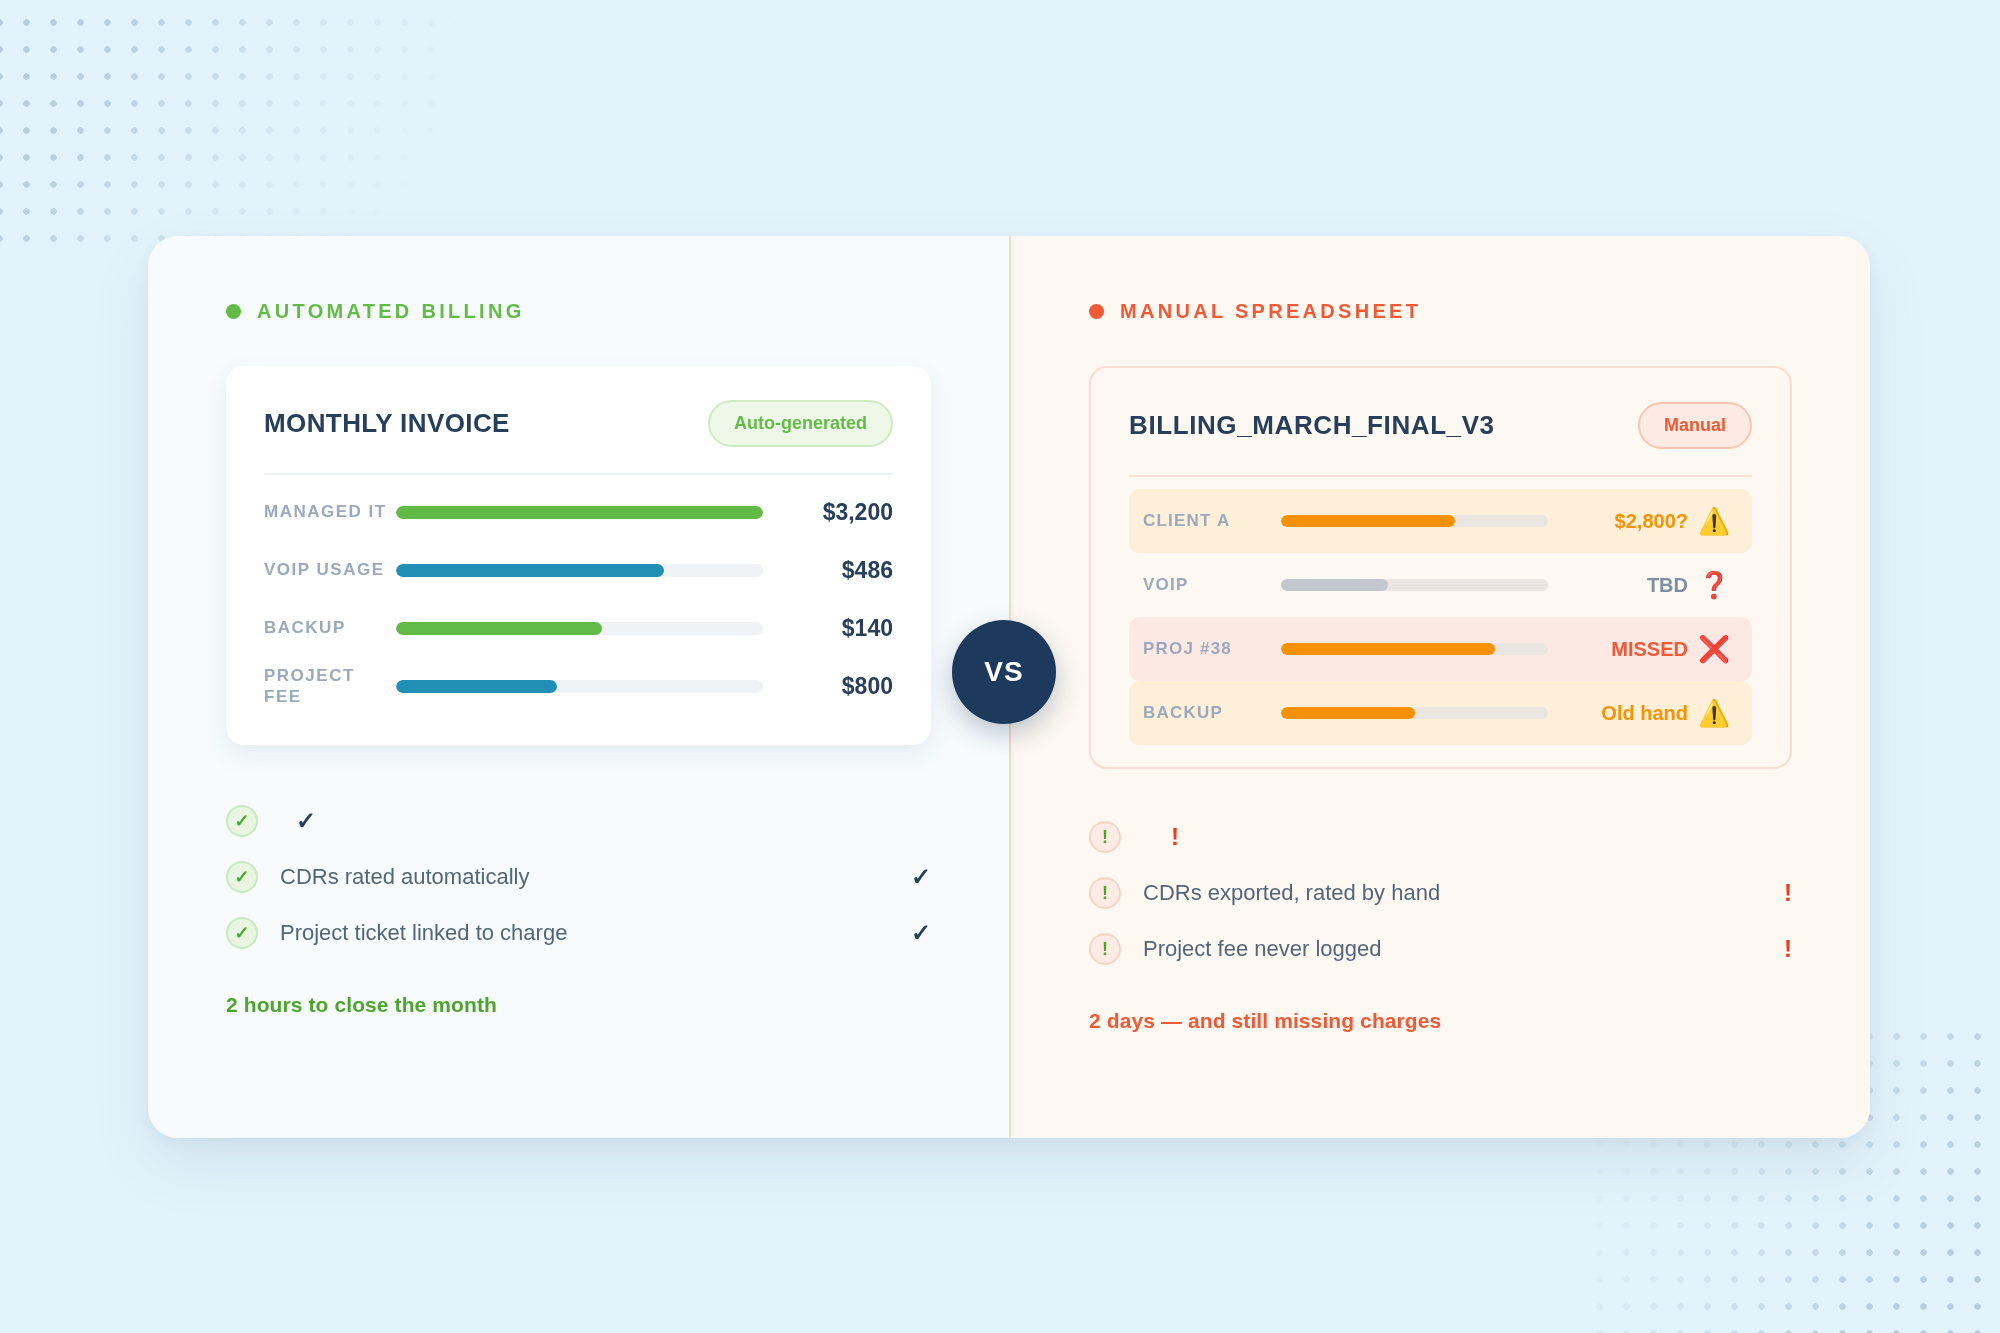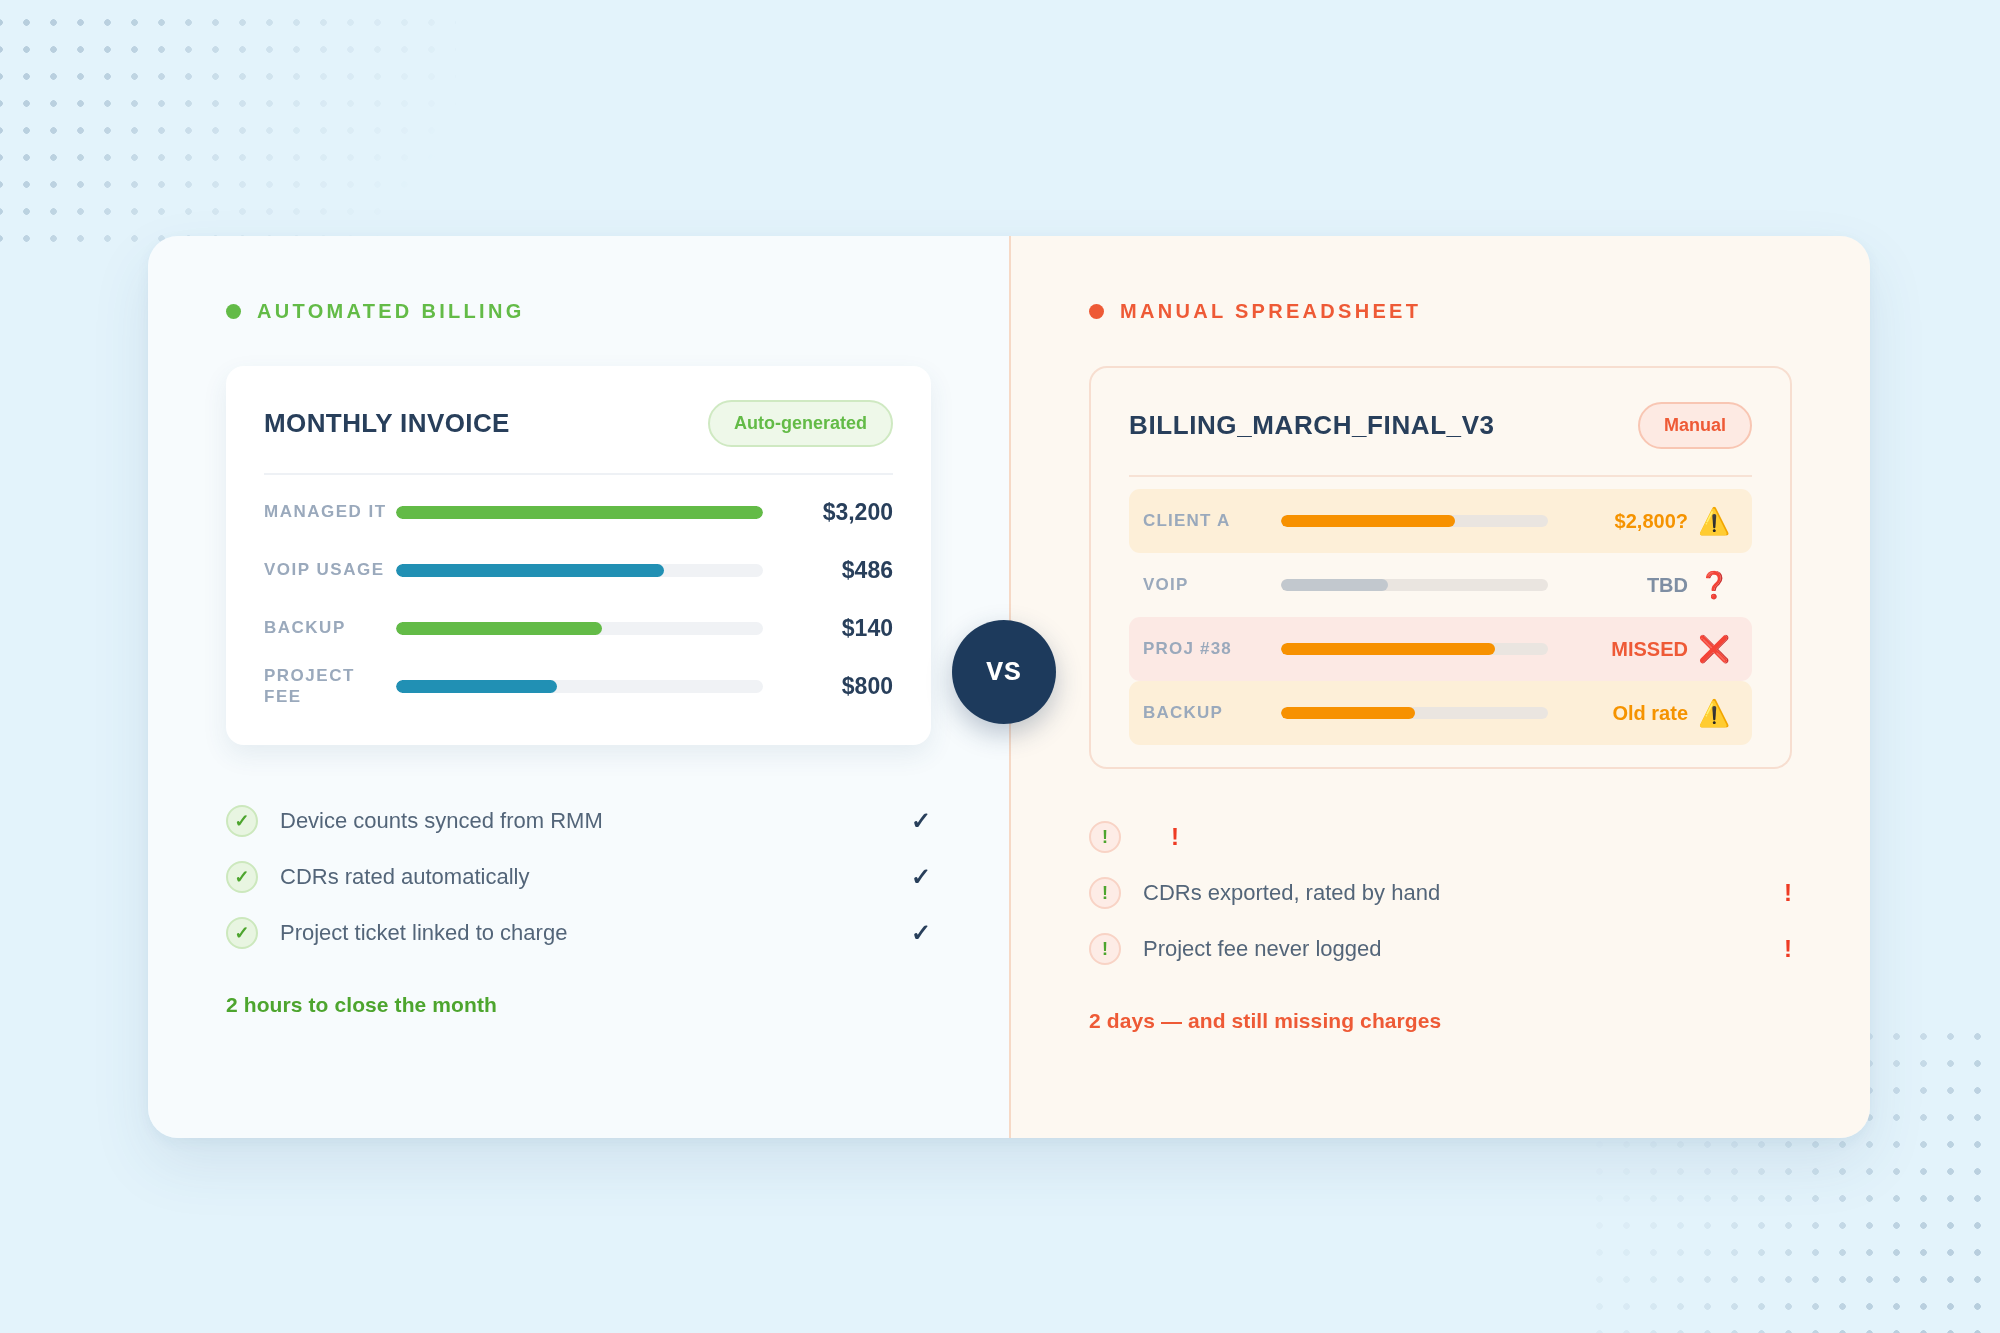--- a/index.html
+++ b/index.html
@@ -262,21 +262,20 @@
     background: #1d3a5c;
     color: #ffffff;
     font-size: 28px;
     font-weight: bold;
     letter-spacing: 1px;
     display: flex;
     align-items: center;
     justify-content: center;
     box-shadow: 0 10px 26px rgba(29,58,92,0.28);
     z-index: 5;
-    font-family: Liberation Mono, monospace;
   }
 </style>
 </head>
 <body>
 
 <div class="dots dots-tl"></div>
 <div class="dots dots-br"></div>
 
 <div class="panel">
 
@@ -323,21 +322,20 @@
             <div class="row-value">$800</div>
           </div>
         </div>
     </div>
 
     <div class="check-list" id="auto-checks">
         <div class="check-item">
           <span class="check-mark-wrap ok">
             <span class="check-glyph ok">✓</span>
           </span>
-          <span class="check-text">Device counts synced from RMM</span>
           <span class="check-end ok">✓</span>
         </div>
         <div class="check-item">
           <span class="check-mark-wrap ok">
             <span class="check-glyph ok">✓</span>
           </span>
           <span class="check-text">CDRs rated automatically</span>
           <span class="check-end ok">✓</span>
         </div>
         <div class="check-item">
@@ -388,21 +386,21 @@
               <div class="fill" style="width:80%;background:#f79100;"></div>
             </div>
             <div class="row-value warm red">MISSED</div>
             <div class="row-flag">❌</div>
           </div>
           <div class="row warm tint-amber">
             <div class="row-label warm">BACKUP</div>
             <div class="track warm">
               <div class="fill" style="width:50%;background:#f79100;"></div>
             </div>
-            <div class="row-value warm amber">Old rate</div>
+            <div class="row-value warm amber">Old hand</div>
             <div class="row-flag">⚠️</div>
           </div>
         </div>
     </div>
 
     <div class="check-list" id="manual-checks">
         <div class="check-item">
           <span class="check-mark-wrap warn">
             <span class="check-glyph warn">!</span>
           </span>

